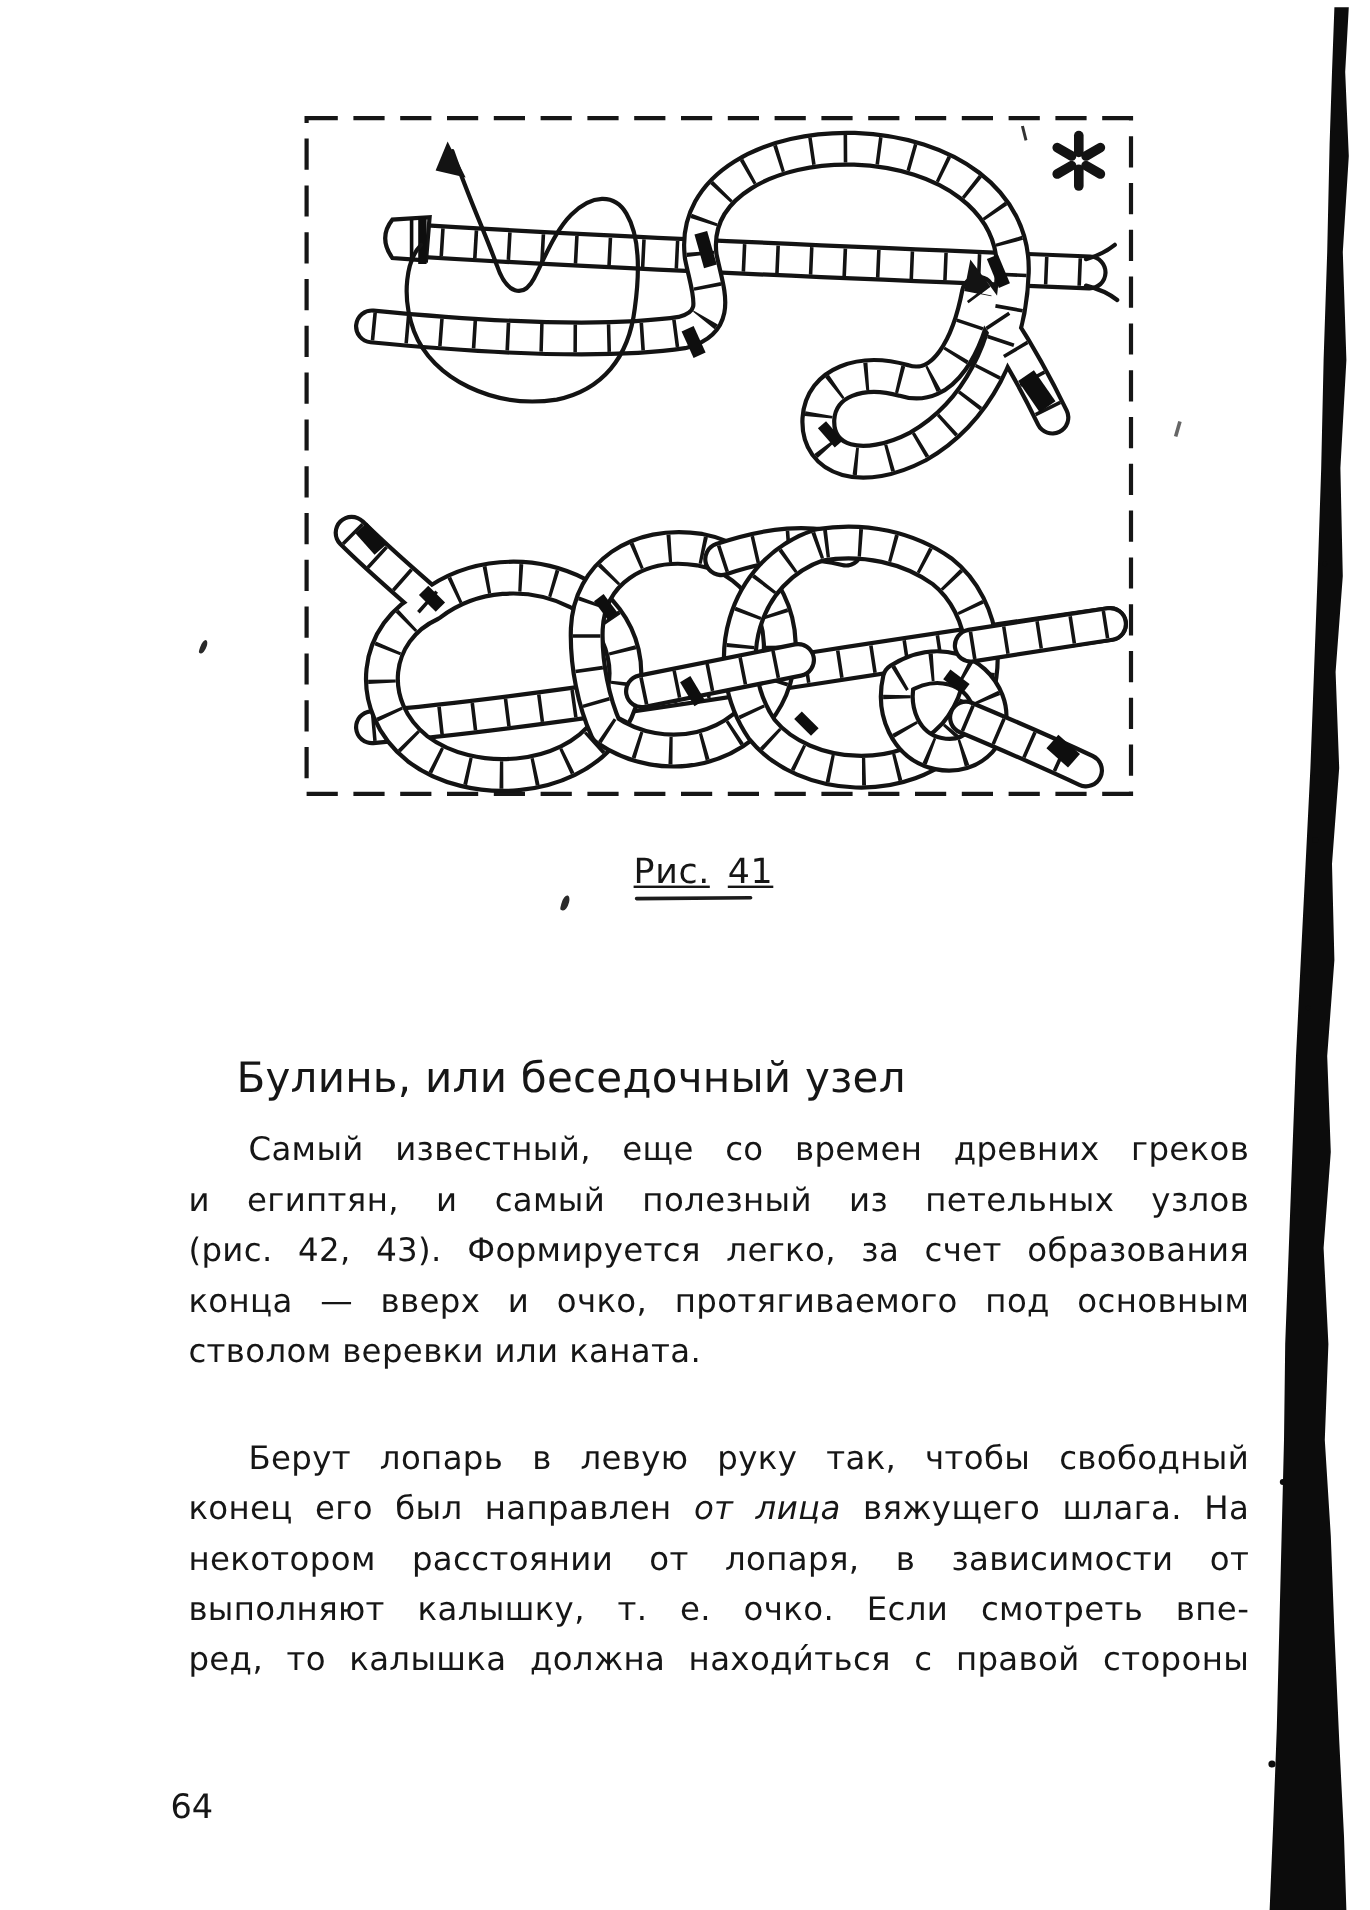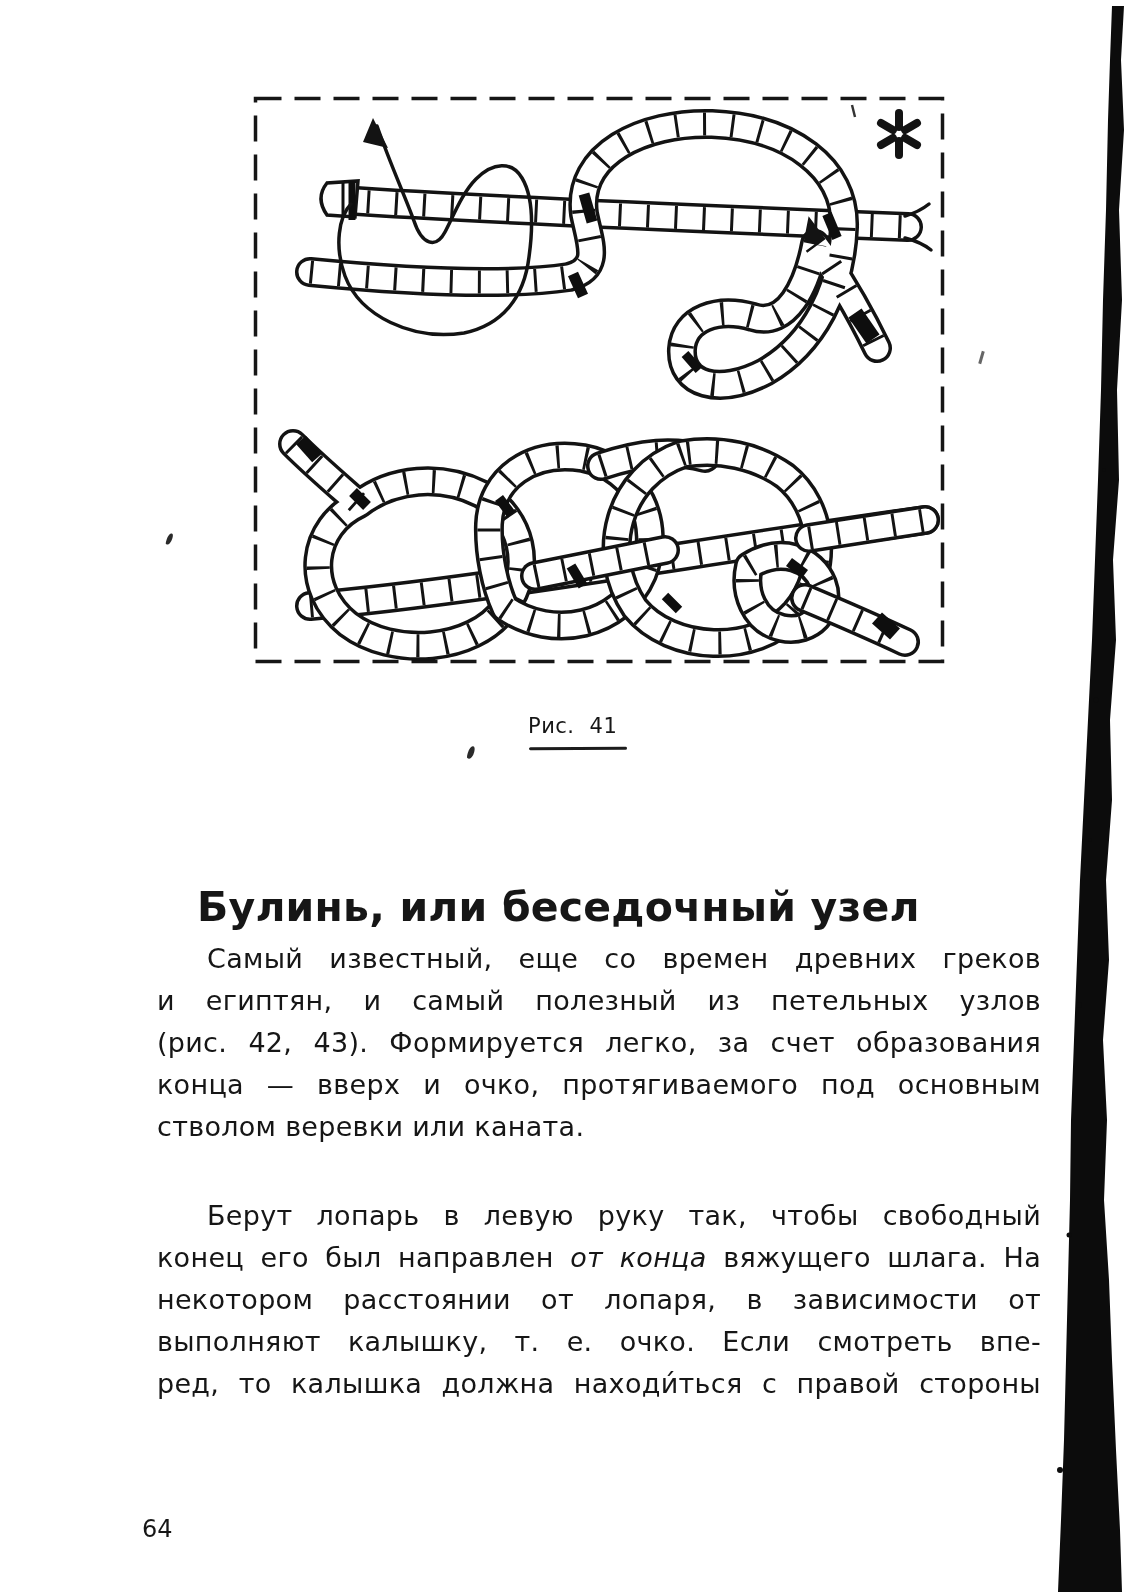--- a/index.html
+++ b/index.html
@@ -3,37 +3,37 @@
 <meta charset="utf-8">
 <style>
   html,body{margin:0;padding:0;}
   body{width:1142px;height:1592px;position:relative;background:#ffffff;overflow:hidden;
        font-family:"DejaVu Sans",sans-serif;color:#161616;}
   .page{position:absolute;inset:0;}
 
   
   .figure-svg{position:absolute;left:253px;top:96px;width:692px;height:568px;}
   .caption{position:absolute;left:528px;top:705px;height:42px;line-height:42px;
-           font-size:21px;letter-spacing:.5px;white-space:nowrap;}
+           font-size:29px;letter-spacing:.5px;white-space:nowrap;text-decoration:underline;}
   .caption .num{margin-left:15px;}
   .caption-underline{position:absolute;left:529px;top:747px;width:98px;height:3px;
            background:#1c1c1c;transform:rotate(-.4deg);border-radius:2px;}
 
   
-  .heading{position:absolute;left:197px;top:856px;font-size:41px;font-weight:bold;
+  .heading{position:absolute;left:197px;top:856px;font-size:35px;font-weight:normal;
            letter-spacing:.2px;white-space:nowrap;}
   .textcol{position:absolute;left:157px;width:884px;}
   .p1{top:938px;} .p2{top:1195px;}
   .line{height:42px;line-height:42px;font-size:27px;letter-spacing:.3px;
         text-align:justify;text-align-last:justify;}
   .line.indent{padding-left:50px;}
   .line.natural{text-align:center;text-align-last:left;}
   .it{font-style:italic;}
 
-  .pageno{position:absolute;left:142px;top:1485px;font-size:24px;line-height:42px;margin-top:23px;}
+  .pageno{position:absolute;left:142px;top:1485px;font-size:28px;line-height:42px;}
 
   
   .scan-edge{position:absolute;left:0;top:0;width:1142px;height:1592px;pointer-events:none;}
   .speck{position:absolute;background:#2a2a2a;}
   .speck.comma1{left:167px;top:533px;width:5px;height:12px;border-radius:60% 40% 60% 20%;transform:rotate(18deg);}
   .speck.comma2{left:468px;top:746px;width:6px;height:13px;border-radius:60% 40% 60% 20%;transform:rotate(14deg);}
   .speck.slash1{left:980px;top:351px;width:3px;height:13px;background:#666;transform:rotate(16deg);}
 
   
   .ro{stroke:#131313;stroke-width:30;fill:none;stroke-linecap:round;stroke-linejoin:round;}
@@ -170,21 +170,21 @@
   <div class="textcol p1">
     <div class="line indent">Самый известный, еще со времен древних греков</div>
     <div class="line">и египтян, и самый полезный из петельных узлов</div>
     <div class="line">(рис. 42, 43). Формируется легко, за счет образования</div>
     <div class="line">конца — вверх и очко, протягиваемого под основным</div>
     <div class="line natural">стволом веревки или каната.</div>
   </div>
 
   <div class="textcol p2">
     <div class="line indent">Берут лопарь в левую руку так, чтобы свободный</div>
-    <div class="line"><span>конец его был направлен </span><span class="it">от конца</span><span> вяжущего шлага. На</span></div>
+    <div class="line"><span>конец его был направлен </span><span class="it">от лица</span><span> вяжущего шлага. На</span></div>
     <div class="line">некотором расстоянии от лопаря, в зависимости от</div>
     <div class="line">выполняют калышку, т. е. очко. Если смотреть впе-</div>
     <div class="line">ред, то калышка должна находи́ться с правой стороны</div>
   </div>
 
   <div class="pageno">64</div>
 
   <div class="speck comma1"></div>
   <div class="speck comma2"></div>
   <div class="speck slash1"></div>

